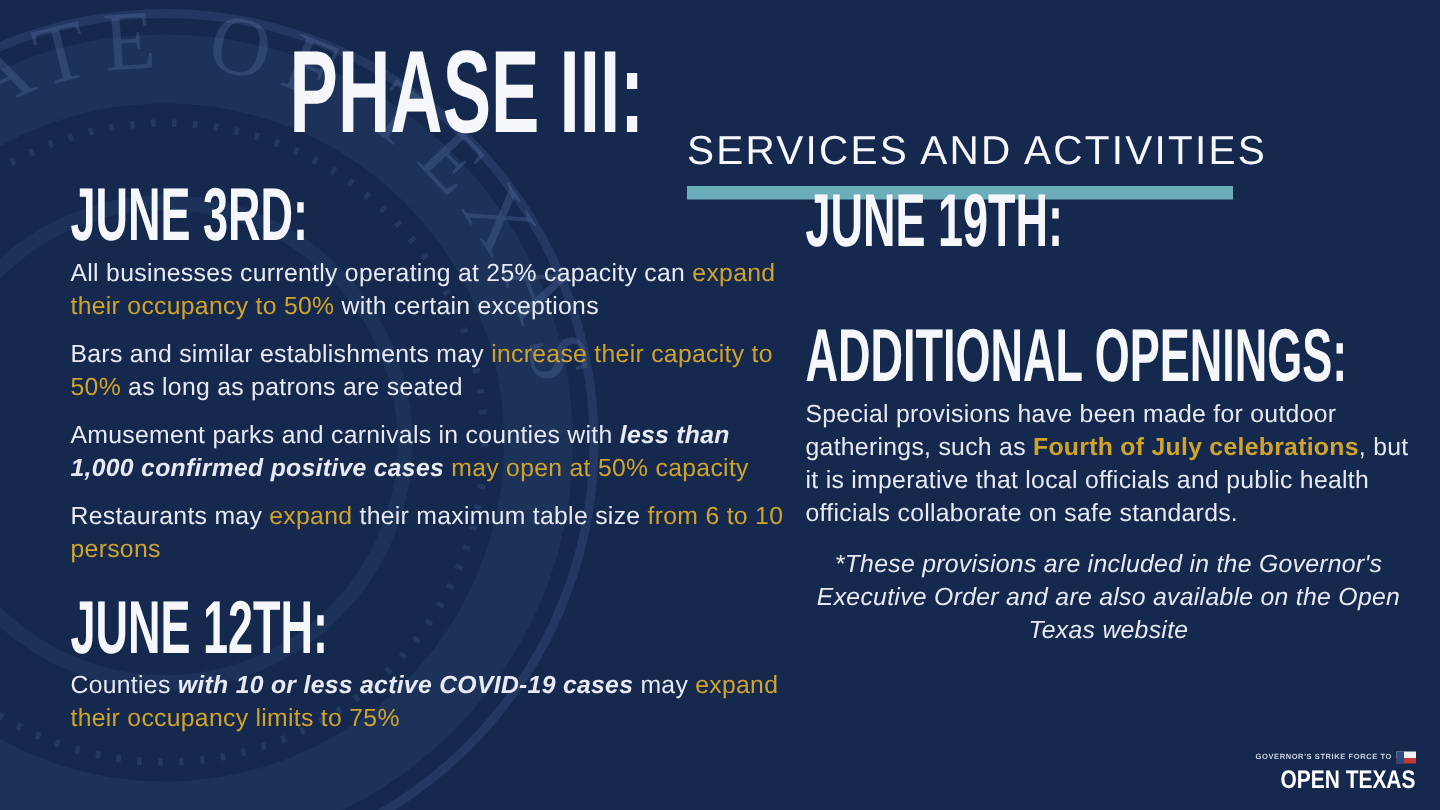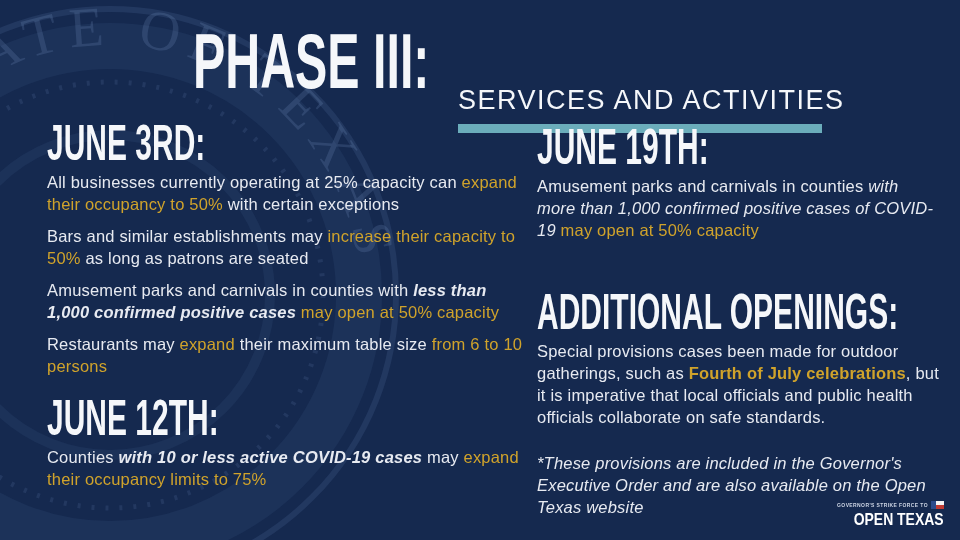--- a/index.html
+++ b/index.html
@@ -42,21 +42,21 @@
     transform:scaleX(0.60);transform-origin:left top;
     white-space:nowrap;display:block;height:44px;margin-bottom:9px;
   }
   .body-par{
     font-size:16.5px;line-height:22px;letter-spacing:0.2px;
     color:var(--body-white);margin-bottom:10px;
   }
   .h-june12{margin-top:16px;}
   .h-additional{margin-top:46px;}
   .par-june19{margin-bottom:0;}
-  .footnote{margin-top:24px;}
+  .footnote{margin-top:12px;text-align:center;}
   .seg-w{color:var(--body-white);text-align:right;}
   .seg-g{color:var(--gold);}
   .seg-wbi{color:var(--body-white);font-weight:700;font-style:italic;}
   .seg-wi{color:var(--body-white);font-style:italic;}
   .seg-gbi{color:var(--gold);font-weight:700;}
   
   .logo{position:absolute;right:16px;bottom:12px;text-align:right;}
   .logo-top{display:flex;align-items:center;justify-content:flex-end;gap:3px;margin-bottom:2px;}
   .logo-tagline{
     font-size:5px;letter-spacing:0.4px;color:#ccd4e3;font-weight:700;white-space:nowrap;
@@ -101,25 +101,24 @@
   </div>
   <div>
     <span class="date-heading h-june12">JUNE 12TH:</span>
     <p class="body-par"><span class="seg-w">Counties </span><span class="seg-wbi">with 10 or less active COVID-19 cases</span><span class="seg-w"> may </span><span class="seg-g">expand their occupancy limits to 75%</span></p>
   </div>
 </div>
 
 <div class="col-right">
   <div>
     <span class="date-heading">JUNE 19TH:</span>
-    <p class="body-par par-june19"><span class="seg-w">Amusement parks and carnivals in counties </span><span class="seg-wi">with more than 1,000 confirmed positive cases of COVID-19</span><span class="seg-w"> </span><span class="seg-g">may open at 50% capacity</span></p>
   </div>
   <div>
     <span class="date-heading h-additional">ADDITIONAL OPENINGS:</span>
-    <p class="body-par"><span class="seg-w">Special provisions cases been made for outdoor gatherings, such as </span><span class="seg-gbi">Fourth of July celebrations</span><span class="seg-w">, but it is imperative that local officials and public health officials collaborate on safe standards.</span></p>
+    <p class="body-par"><span class="seg-w">Special provisions have been made for outdoor gatherings, such as </span><span class="seg-gbi">Fourth of July celebrations</span><span class="seg-w">, but it is imperative that local officials and public health officials collaborate on safe standards.</span></p>
     <p class="body-par footnote"><span class="seg-wi">*These provisions are included in the Governor's Executive Order and are also available on the Open Texas website</span></p>
   </div>
 </div>
 
 <div class="logo">
   <div class="logo-top">
     <span class="logo-tagline">GOVERNOR'S STRIKE FORCE TO</span>
     <span class="flag-icon">
         <span class="flag-blue"></span>
       </span>

